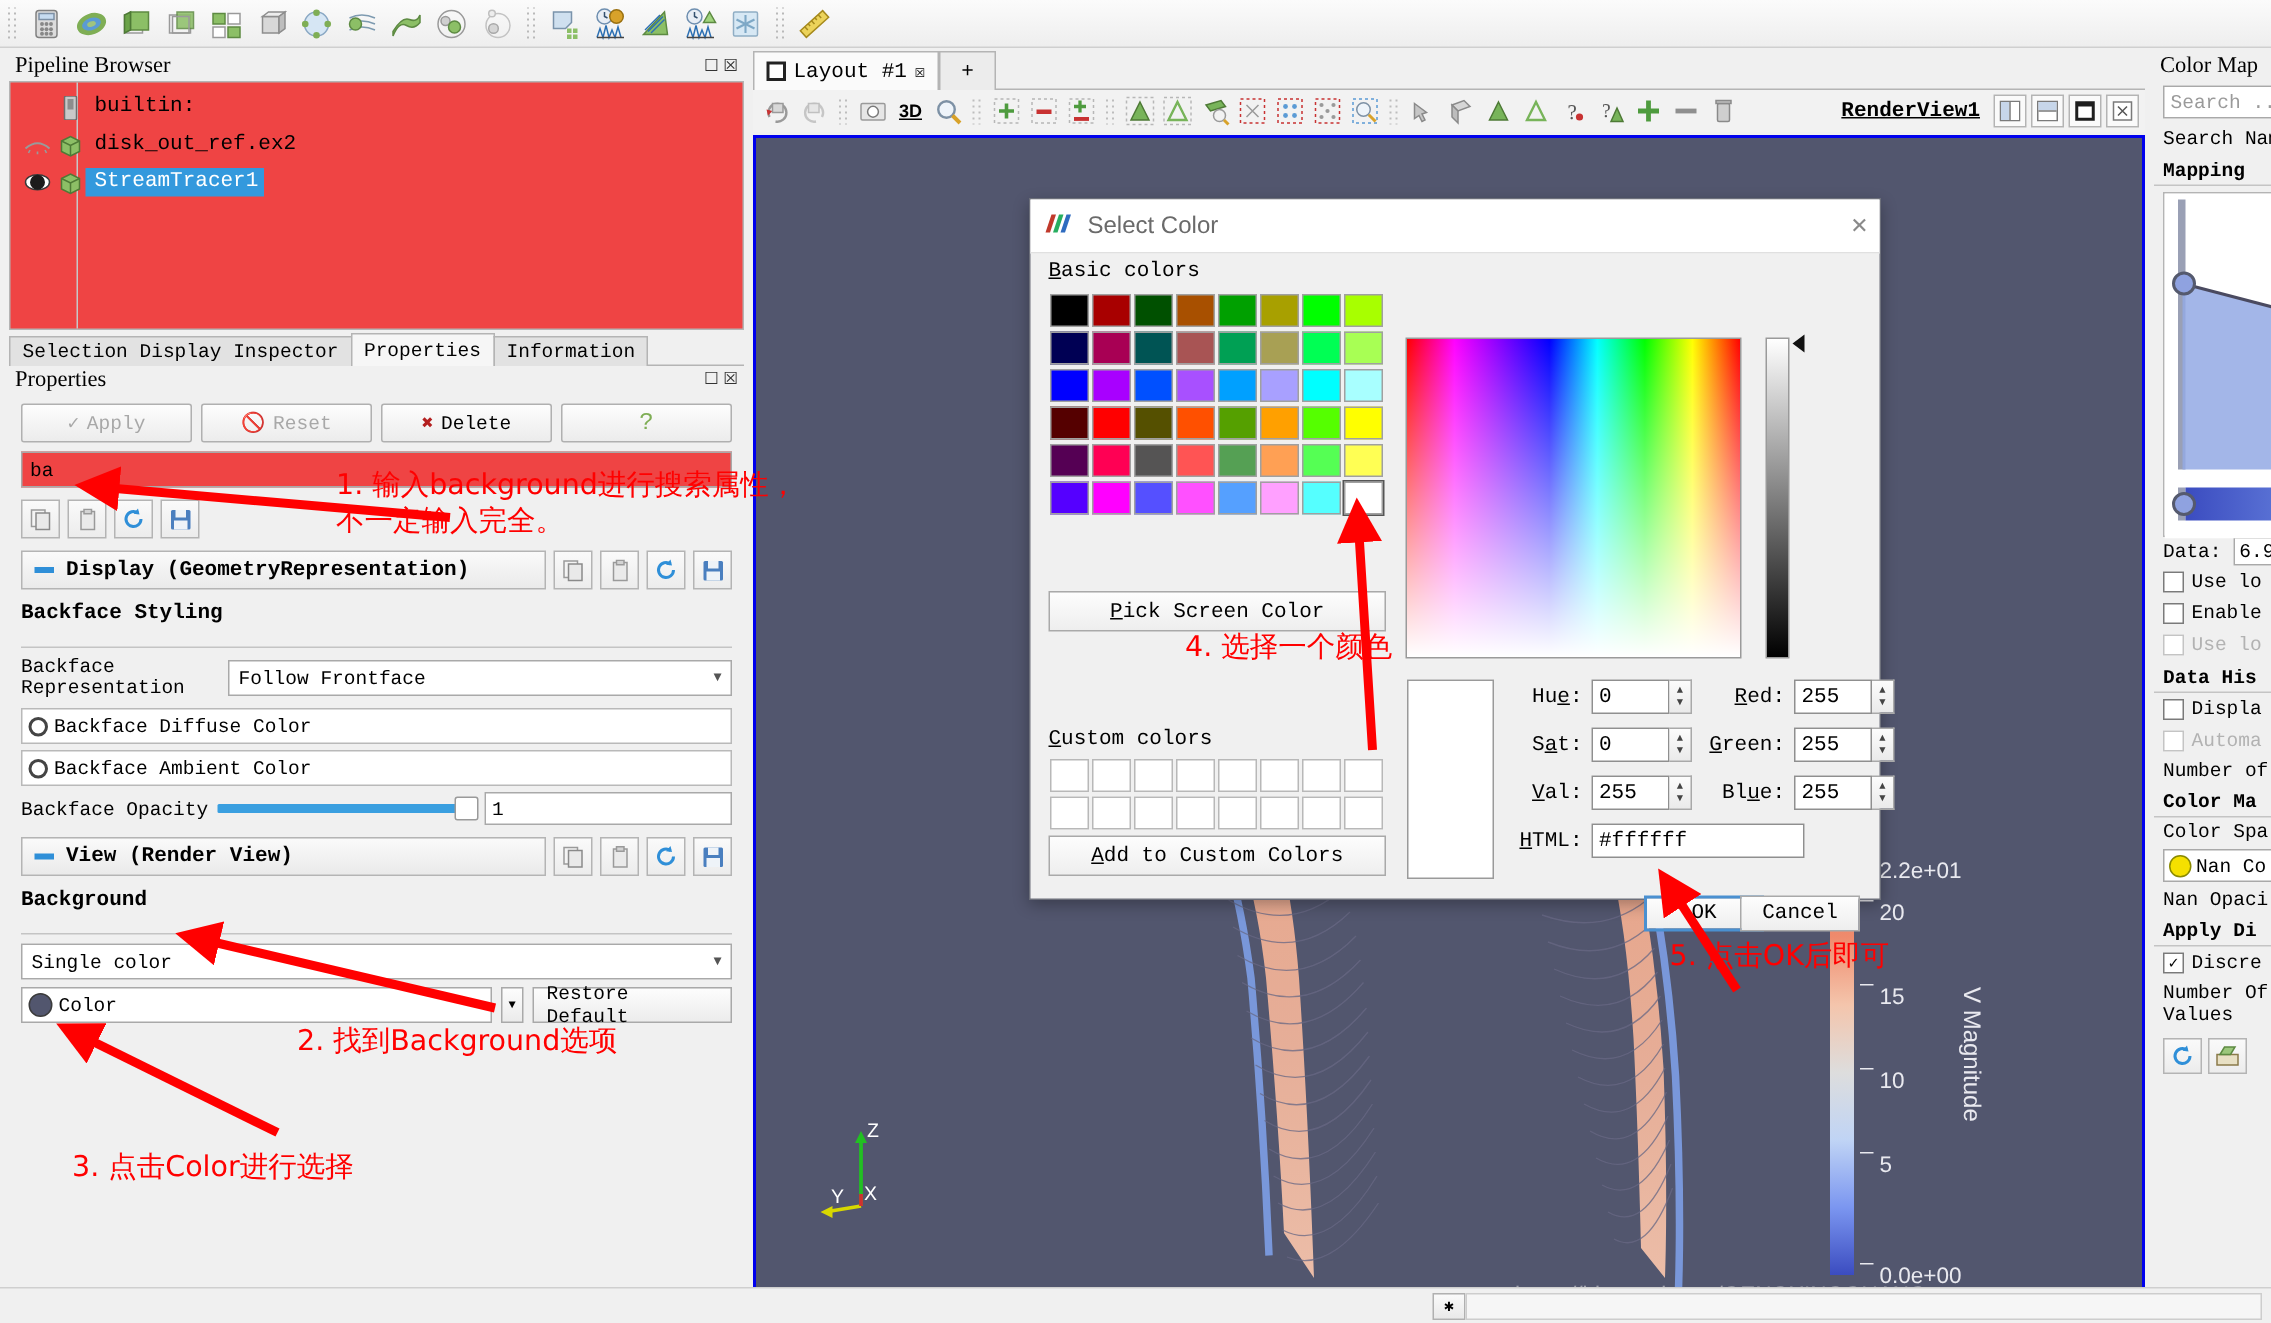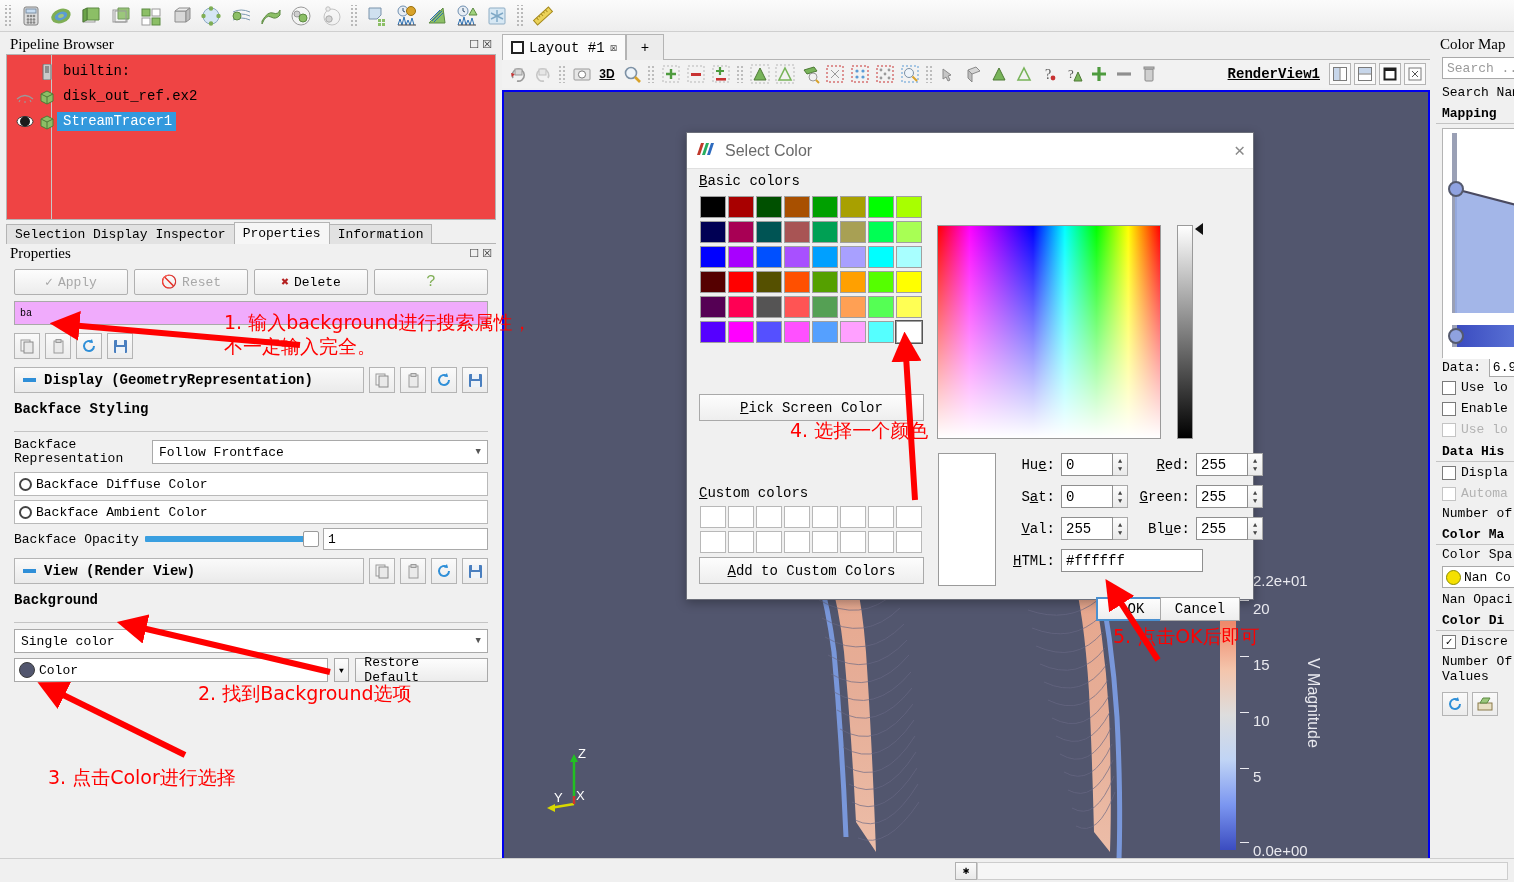--- a/index.html
+++ b/index.html
@@ -77,23 +77,23 @@
   .pbtn {
     flex:1; height:26px; border:1px solid #b0b0b0; border-radius:2px;
     background:linear-gradient(#fdfdfd,#ececec);
     display:flex; align-items:center; justify-content:center; gap:5px;
     font-family:"Liberation Mono", monospace; font-size:13px;
   }
   .pbtn.dis { color:#a8a8a8; }
   .pbtn .glyph { font-size:13px; }
 
   .search-input {
-    width:100%; height:24px; border:1px solid #a9a9a9; background:#f0abfc;
+    width:100%; height:24px; border:1px solid #a9a9a9; background:#ef4444;
     display:flex; align-items:center; padding:0 5px;
-    font-family:"Liberation Mono", monospace; font-size:10px;
+    font-family:"Liberation Mono", monospace; font-size:13px;
     margin-bottom:8px;
   }
 
   .grp-row { display:flex; align-items:center; gap:5px; margin-bottom:8px; }
   .grp-header {
     flex:1; height:26px; border:1px solid #b4b4b4;
     background:linear-gradient(#fafafa,#eaeaea);
     display:flex; align-items:center; gap:8px; padding-left:8px;
     font-weight:bold; font-family:"Liberation Mono", monospace; font-size:14px;
     overflow:hidden; white-space:nowrap;
@@ -1055,21 +1055,21 @@
       <span class="dimtext">Automa</span>
     </div>
     <div class="cm-line">Number of</div>
     <div class="cm-head">Color Ma</div>
     <div class="cm-line">Color Spa</div>
     <div class="cm-nan">
       <span class="nan-swatch" style="background: rgb(245, 224, 0);"></span>
       <span>Nan Co</span>
     </div>
     <div class="cm-line">Nan Opaci</div>
-    <div class="cm-head">Color Di</div>
+    <div class="cm-head">Apply Di</div>
     <div class="cm-check">
       <span class="cb">✓</span>
       <span>Discre</span>
     </div>
     <div class="cm-line" style="line-height:15px;white-space:pre-line">Number Of
 Values</div>
     <div class="cm-btnrow">
       <div class="cm-sbtn">
         <svg width="16" height="16" viewBox="0 0 16 16">
             <path d="M13 8 A5 5 0 1 1 11 4" fill="none" stroke="#2f8fd8" stroke-width="2"></path>

